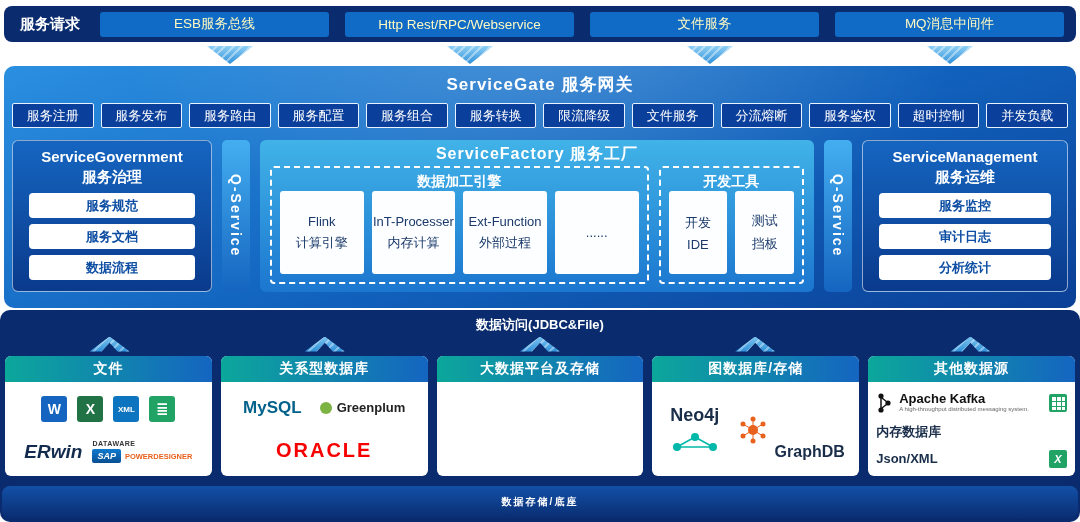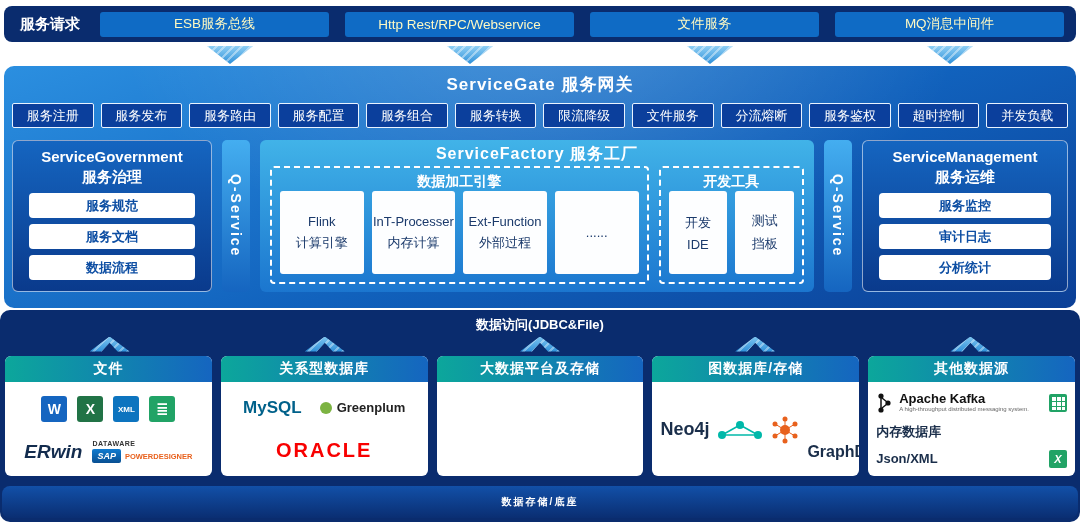--- a/index.html
+++ b/index.html
@@ -135,21 +135,21 @@
   .elastic { display:flex; align-items:center; gap:4px; font-weight:bold; font-size:13px; color:#222; }
   .el-dot { width:10px; height:10px; border-radius:50%; display:inline-block;
             background:conic-gradient(#f0bf1a 0 25%, #07a0d7 0 50%, #00bfb3 0 75%, #f04e98 0 100%); }
   .solr { display:flex; align-items:center; gap:4px; font-weight:bold; font-style:italic; font-size:14px; color:#d9411e; }
   .solr-dot { width:10px; height:10px; border-radius:50%; background:radial-gradient(circle at 35% 35%, #ffb300, #e64a19); display:inline-block; }
   .hive2 { display:flex; align-items:center; gap:5px; font-weight:bold; font-size:14px; color:#1b3a6b; }
   .hive2-ic { width:14px; height:14px; border-radius:3px; background:linear-gradient(135deg,#29b6f6,#1565c0); display:inline-block; }
 
   
   .graph-body { display:flex; align-items:center; justify-content:space-around; height:100%; }
-  .neo { display:flex; flex-direction:row; align-items:center; gap:3px;text-align:right; }
+  .neo { display:flex; flex-direction:column; align-items:center; gap:3px;text-align:right; }
   .neo-text { font-weight:bold; font-size:18px; color:#1a2e4a; }
   .gdb { display:flex; align-items:center; gap:5px; }
   .gdb-text { font-weight:bold; font-size:16px; color:#1a2e4a;margin-top:44px; }
 
   
   .oth-row { display:flex; align-items:center; gap:7px; }
   .kafka-col { display:flex; flex-direction:column; line-height:1.1; flex:1; }
   .kafka { font-weight:bold; font-size:13px; color:#111; }
   .kafka-sub { font-size:6px; color:#666; }
   .grid-ic { width:18px; height:18px; border:2px solid #21a366; border-radius:2px;

